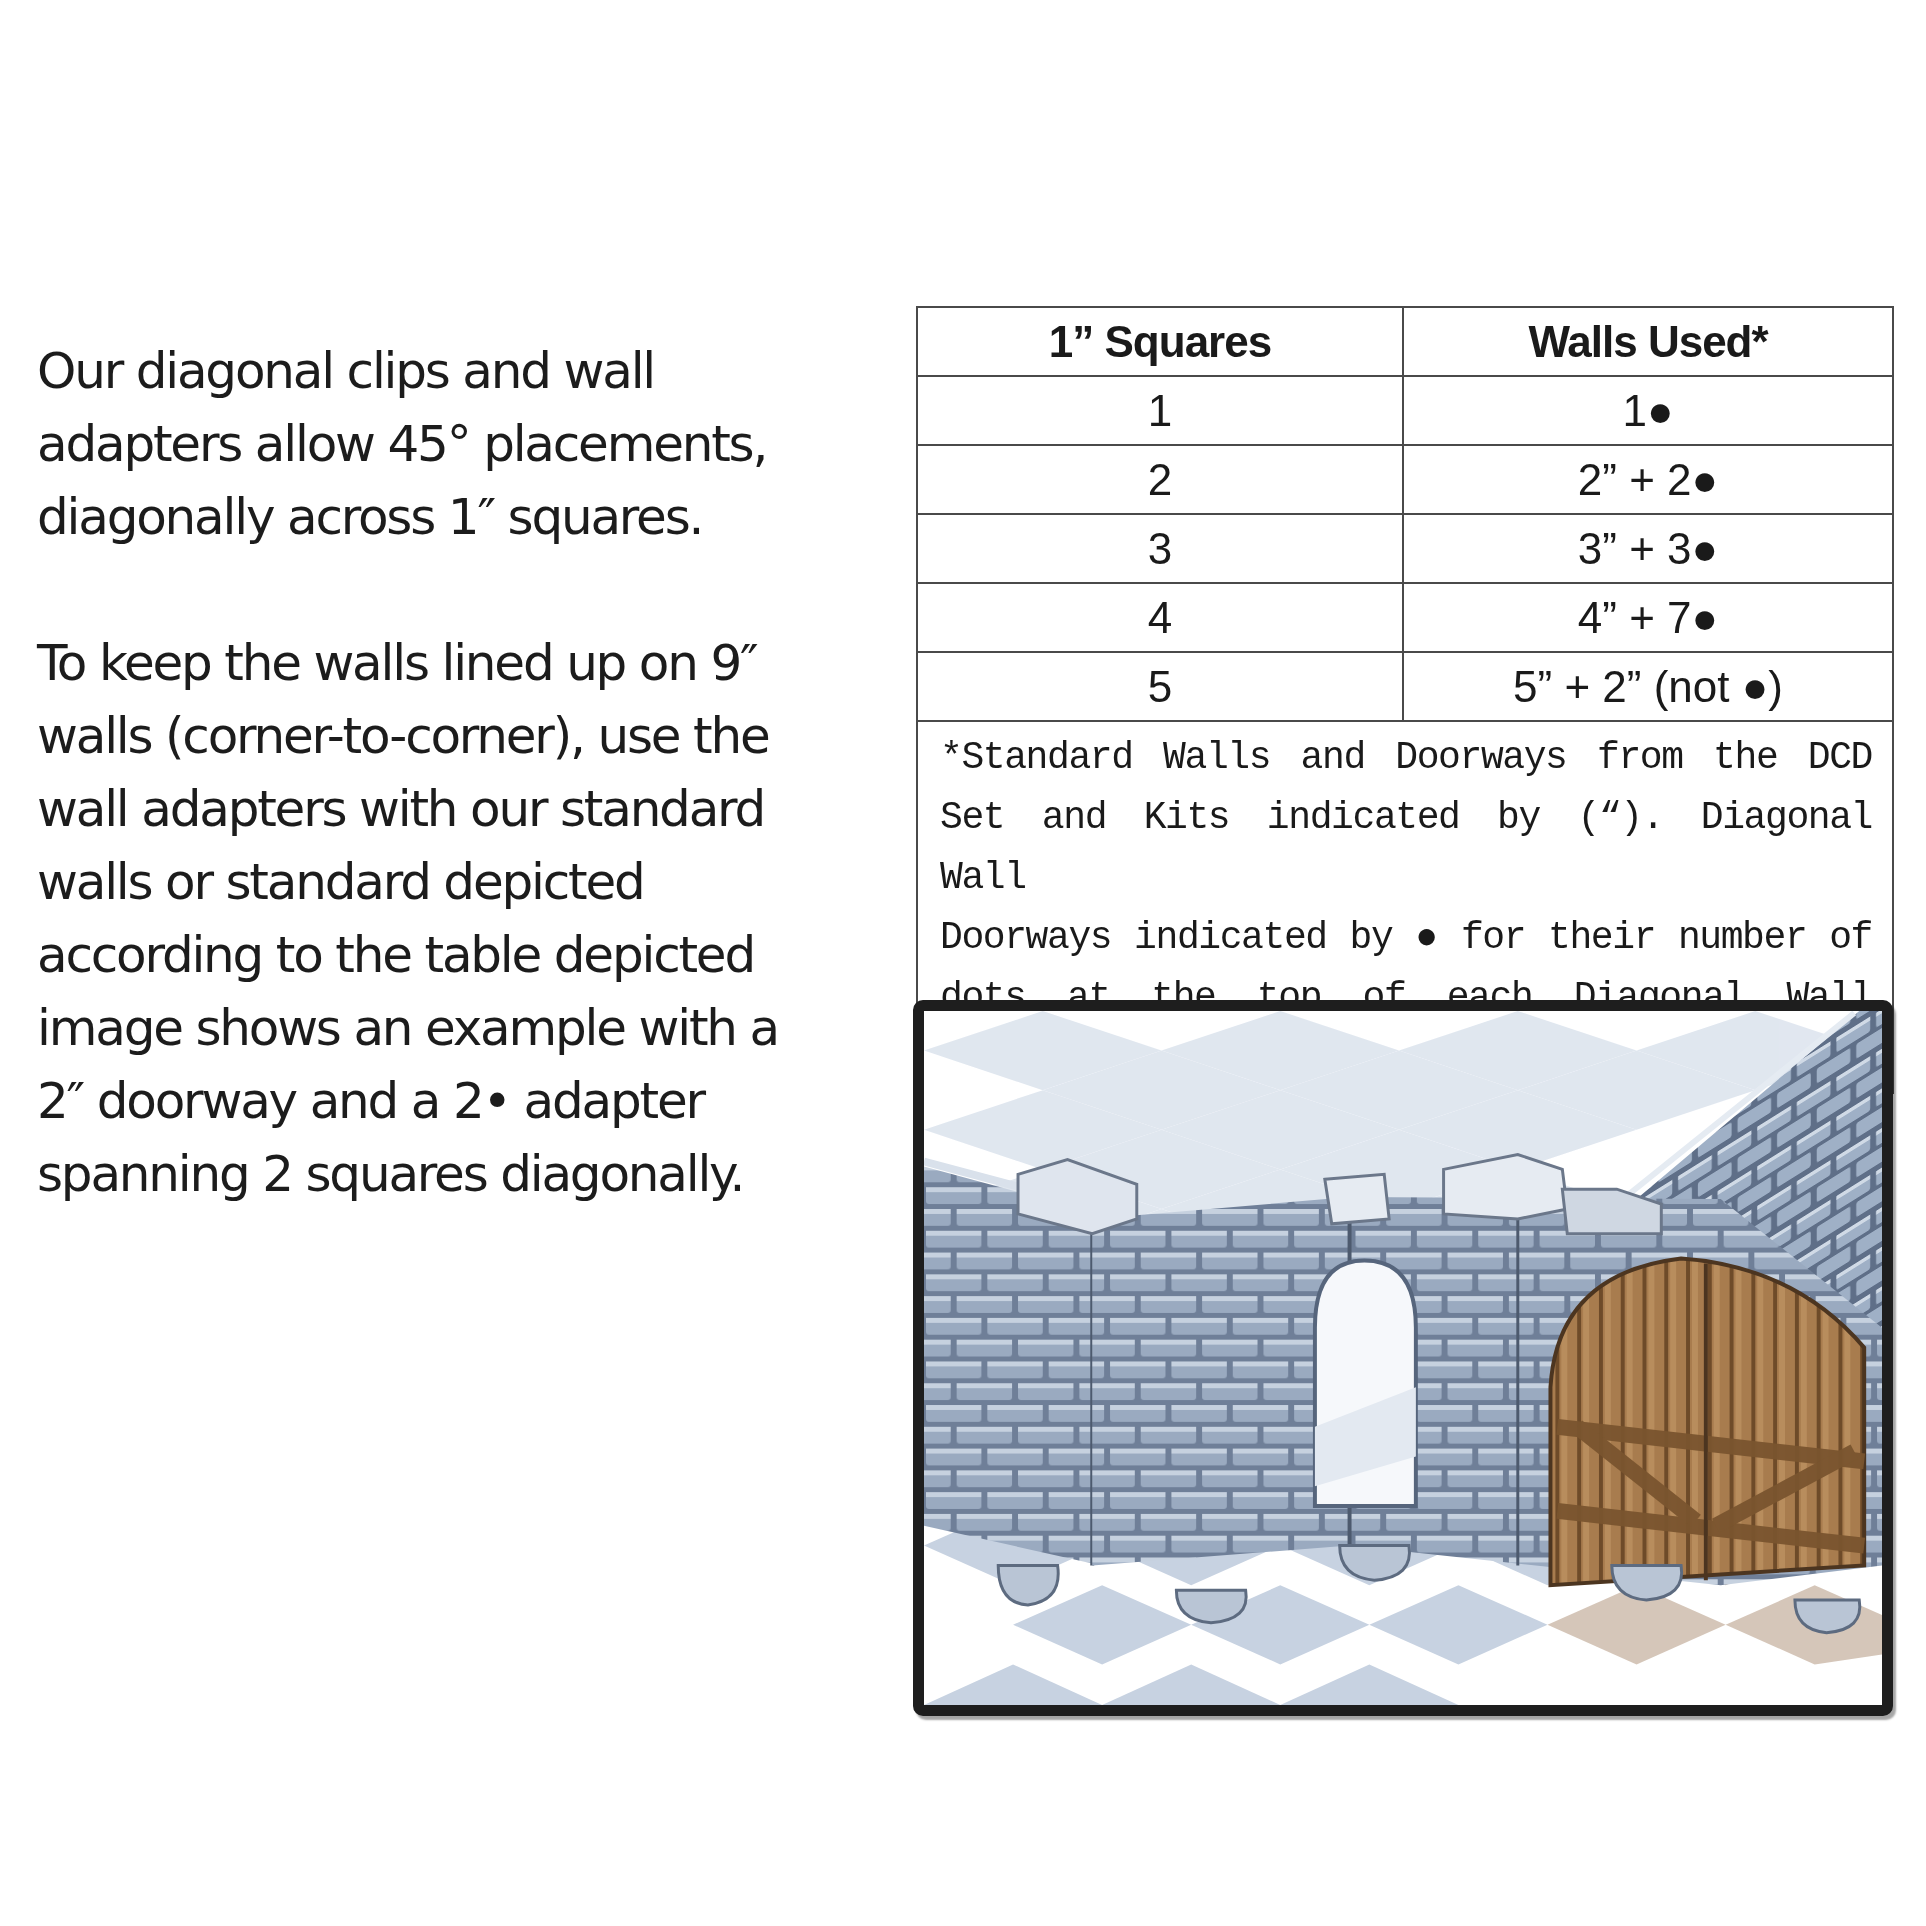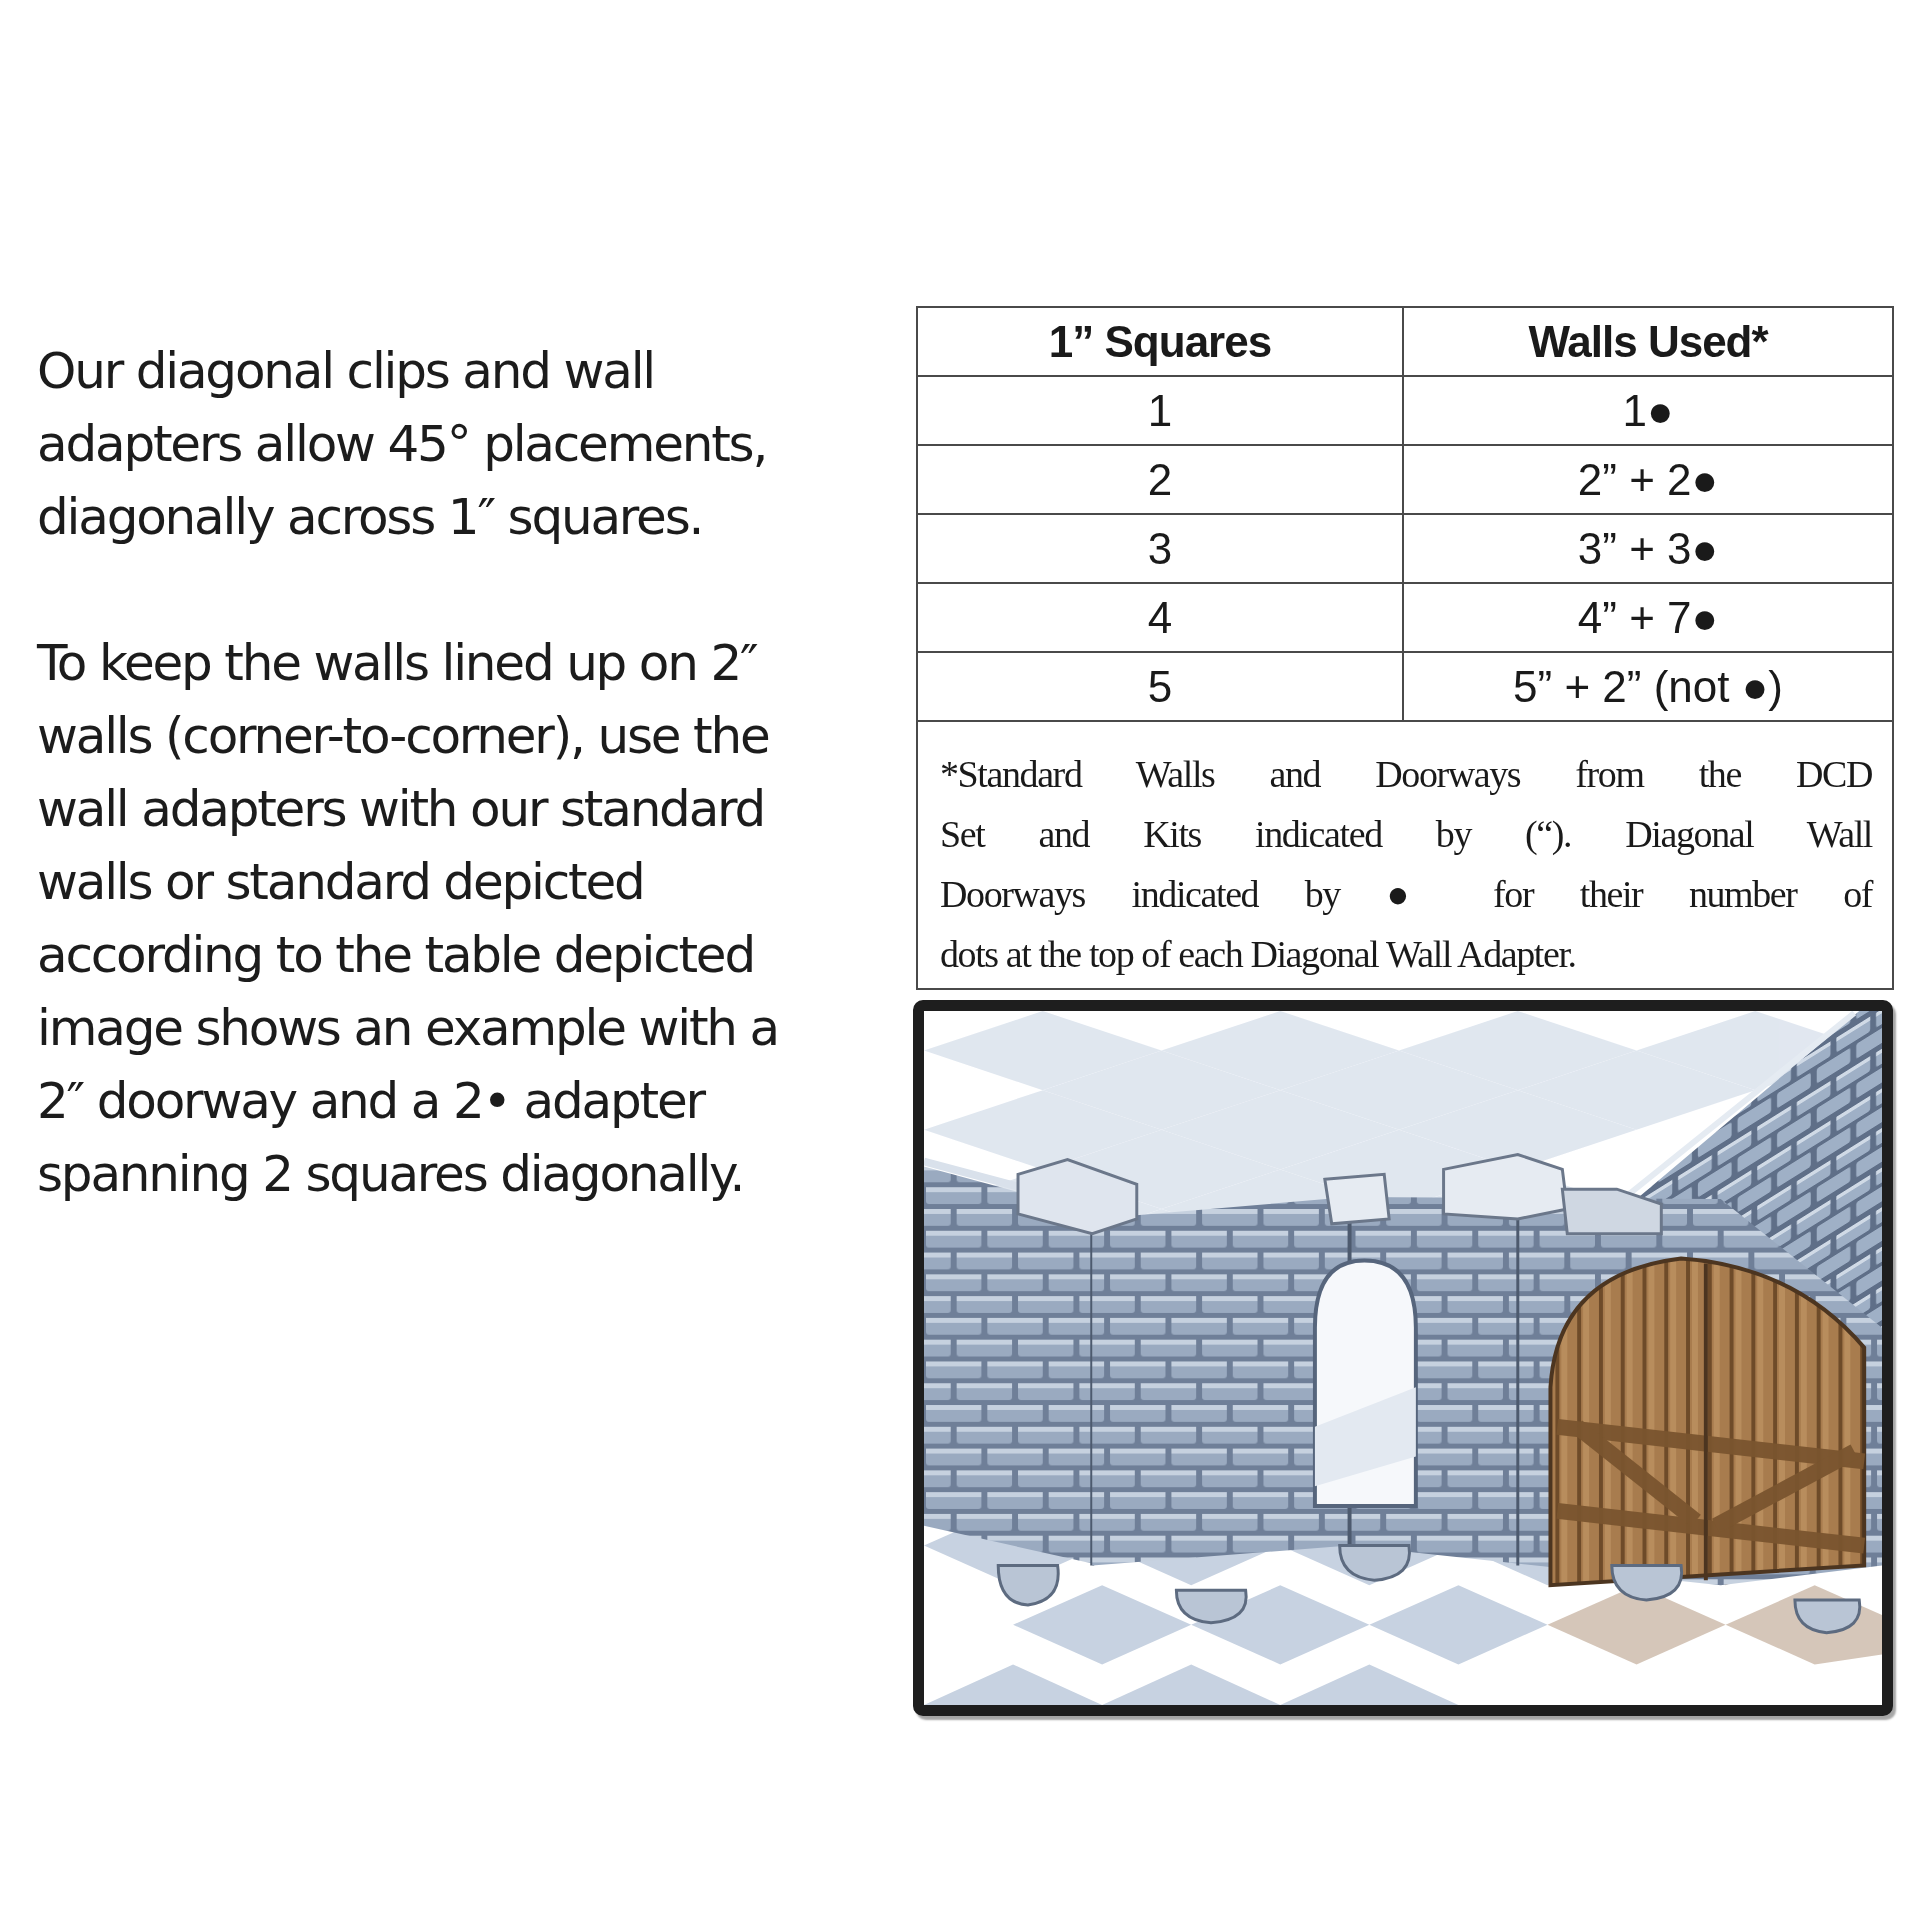--- a/index.html
+++ b/index.html
@@ -15,42 +15,42 @@
 
   table.walls { position: absolute; left: 916px; top: 306px; width: 976px;
                 border-collapse: collapse; table-layout: fixed;
                 font-family: "Liberation Sans", "DejaVu Sans", sans-serif; color: #1a1a1a; }
   table.walls th, table.walls td { border: 2.5px solid #4a4a4a; text-align: center; padding: 0; }
   table.walls th { height: 67px; font-size: 44px; font-weight: bold; letter-spacing: -1px; border-radius: 13px; }
   table.walls td { height: 67px; font-size: 44px; }
   table.walls col.c1 { width: 486px; }
   table.walls col.c2 { width: 490px; }
   table.walls td.note { text-align: justify; text-align-last: justify; font-size: 38px;
-                        line-height: 60px; padding: 22px 20px 4px 22px; height: auto;
-                        font-family: Liberation Serif, serif; letter-spacing: -1.4px; }
+                        line-height: 60px; padding: 6px 20px 4px 22px; height: auto;
+                        font-family: Liberation Mono, monospace; letter-spacing: -1.4px; }
   table.walls td.note span.ln { display: block; text-align-last: justify; }
   table.walls td.note span.ln.last { text-align-last: left; }
 
   .illustration { position: absolute; left: 913px; top: 1000px; width: 980px; height: 716px;
                   border: 11px solid #1e1e1e; border-radius: 10px; box-sizing: border-box;
                   overflow: hidden; background: #f4f7fb;
                   box-shadow: 3px 4px 2px rgba(0,0,0,0.35); }
   .illustration svg { display: block; width: 100%; height: 100%; }
 </style>
 </head>
 <body>
 
 <div class="intro">
   <p>
     <span class="ln">Our diagonal clips and wall</span>
     <span class="ln">adapters allow 45° placements,</span>
     <span class="ln">diagonally across 1″ squares.</span>
   </p>
   <p>
-    <span class="ln">To keep the walls lined up on 2″</span>
+    <span class="ln">To keep the walls lined up on 9″</span>
     <span class="ln">walls (corner-to-corner), use the</span>
     <span class="ln">wall adapters with our standard</span>
     <span class="ln">walls or standard depicted</span>
     <span class="ln">according to the table depicted</span>
     <span class="ln">image shows an example with a</span>
     <span class="ln">2″ doorway and a 2• adapter</span>
     <span class="ln">spanning 2 squares diagonally.</span>
   </p>
 </div>
 

